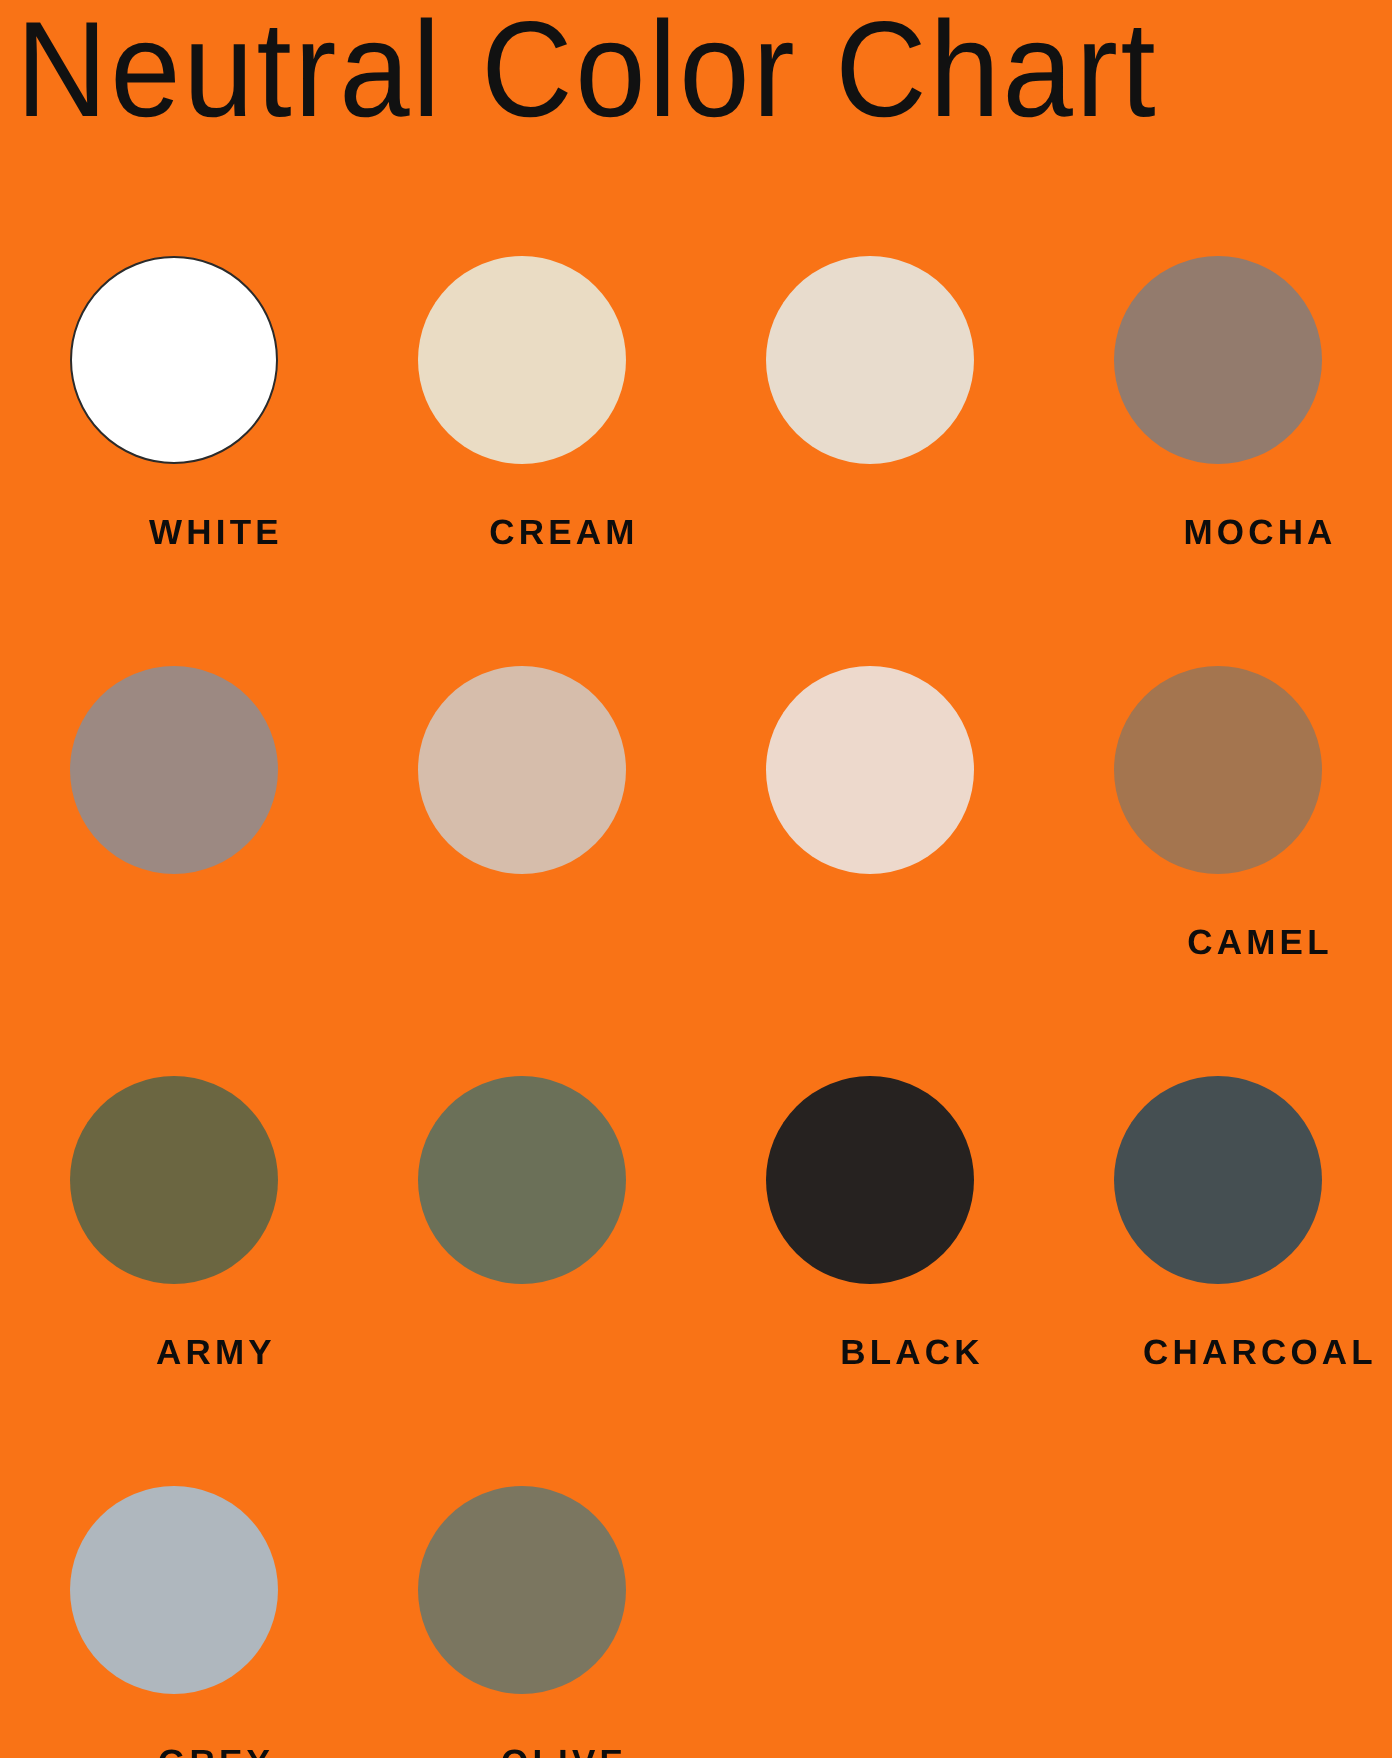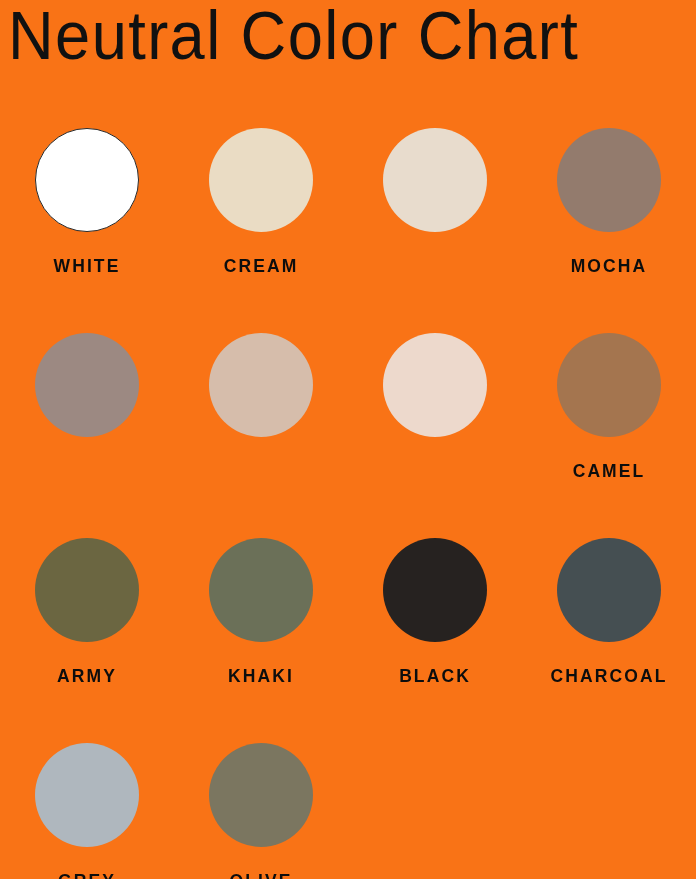--- a/index.html
+++ b/index.html
@@ -81,20 +81,21 @@
     width: 174px;
     text-align: center;
     font-family: "Liberation Sans", sans-serif;
     font-size: 17.5px;
     line-height: 20px;
     font-weight: 700;
     letter-spacing: 2.1px;
     color: #0d0d0d;
     text-transform: uppercase;
     white-space: nowrap;
+    padding-left: 21px;
   }
 </style>
 </head>
 <body>
 
 <div class="page">
 
   <div class="chart-title">Neutral Color Chart</div>
 
   <div class="swatch-grid">
@@ -125,21 +126,20 @@
       <div class="swatch-cell">
         <div class="swatch-dot" style="background: rgb(164, 117, 79);"></div>
         <div class="swatch-label">CAMEL</div>
       </div>
       <div class="swatch-cell">
         <div class="swatch-dot" style="background: rgb(107, 102, 65);"></div>
         <div class="swatch-label">ARMY</div>
       </div>
       <div class="swatch-cell">
         <div class="swatch-dot" style="background: rgb(107, 112, 88);"></div>
-        <div class="swatch-label">KHAKI</div>
       </div>
       <div class="swatch-cell">
         <div class="swatch-dot" style="background: rgb(38, 34, 32);"></div>
         <div class="swatch-label">BLACK</div>
       </div>
       <div class="swatch-cell">
         <div class="swatch-dot" style="background: rgb(69, 79, 82);"></div>
         <div class="swatch-label">CHARCOAL</div>
       </div>
       <div class="swatch-cell">

